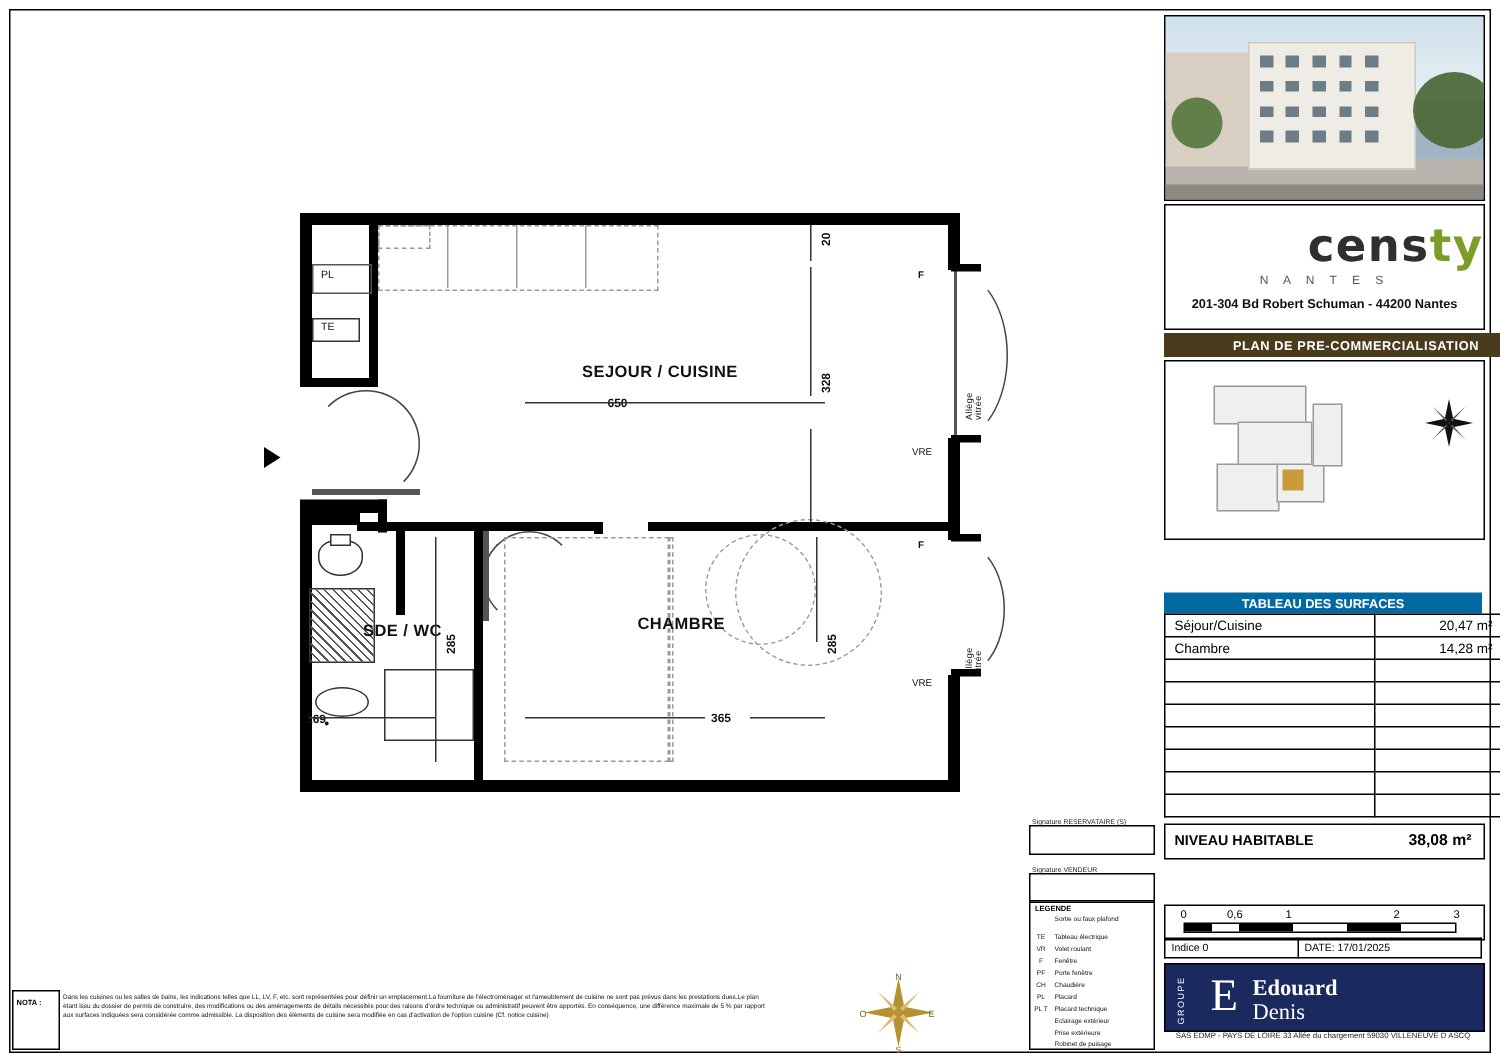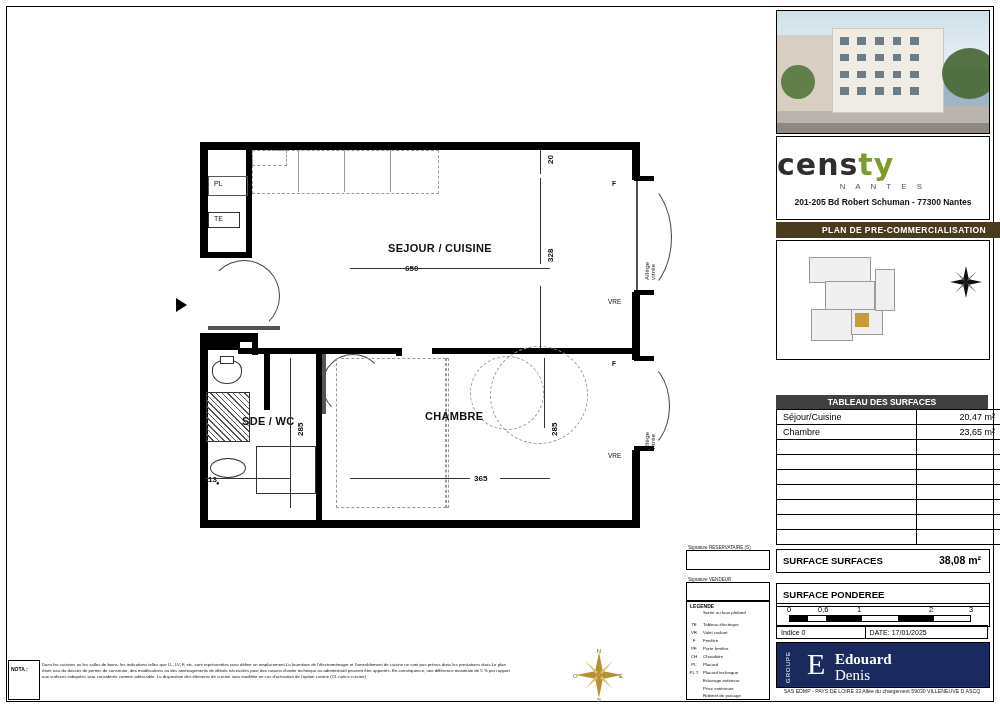--- a/index.html
+++ b/index.html
@@ -8,35 +8,35 @@
   .sheet-border{position:absolute;left:6px;top:6px;width:986px;height:694px;border:1px solid #000;}
   
   .rpanel{position:absolute;left:776px;top:10px;width:212px;height:688px;}
   .photo{position:absolute;left:0;top:0;width:212px;height:122px;border:1px solid #000;overflow:hidden;background:#9fb4c4;}
   .sky{position:absolute;left:0;top:0;width:100%;height:46%;background:linear-gradient(#cfe0ea,#e8eff4);}
   .bld{position:absolute;background:#efece6;border:1px solid #cfc9bf;}
   .bld .win{position:absolute;background:#6d7d88;}
   .tree{position:absolute;border-radius:50%;background:#4e6b3b;opacity:.95;}
   .road{position:absolute;left:0;bottom:0;width:100%;height:22%;background:#b9b4ad;}
   .logo{position:absolute;left:0;top:126px;width:212px;height:82px;border:1px solid #000;}
-  .logo-text{position:absolute;left:0;top:10px;width:212px;text-align:left;font-size:30px;font-weight:bold;color:#2f2f2f;letter-spacing:1px;font-family:"DejaVu Sans",sans-serif;}
+  .logo-text{position:absolute;left:0;top:10px;width:212px;text-align:right;font-size:30px;font-weight:bold;color:#2f2f2f;letter-spacing:1px;font-family:"DejaVu Sans",sans-serif;}
   .logo-text .g{color:#7c9c2b;}
   .logo-sub{position:absolute;left:0;top:45px;width:212px;text-align:center;font-size:8px;letter-spacing:4px;color:#555;}
   .logo-addr{position:absolute;left:0;top:60px;width:212px;text-align:center;font-size:8.5px;font-weight:bold;color:#111;}
   .banner{position:absolute;left:0;top:212px;width:256px;height:16px;background:#4a3b1c;color:#fff;font-size:8.5px;font-weight:bold;text-align:center;line-height:16px;letter-spacing:.4px;}
   .sitemap{position:absolute;left:0;top:230px;width:212px;height:118px;border:1px solid #000;background:#fff;}
   .sm-inner{position:absolute;left:14px;top:6px;width:150px;height:104px;}
   .sm-shape{position:absolute;background:#efefef;border:1px solid #9a9a9a;}
   .sm-hl{position:absolute;background:#c99a3a;}
   .compass{position:absolute;right:6px;top:24px;width:34px;height:34px;}
   .idrow{position:absolute;left:0;top:352px;width:212px;}
   .idrow table{border-collapse:collapse;width:212px;}
   .idrow td{border:1px solid #000;font-size:7px;text-align:center;padding:1px 0;}
   .idrow td.val{font-size:10px;font-weight:bold;padding:2px 0;}
-  .surfhdr{position:absolute;left:0;top:385px;width:212px;height:14px;background:#404040;color:#fff;font-size:8.5px;font-weight:bold;text-align:center;line-height:14px;}
+  .surfhdr{position:absolute;left:0;top:385px;width:212px;height:14px;background:#0369a1;color:#fff;font-size:8.5px;font-weight:bold;text-align:center;line-height:14px;}
   .surftab{position:absolute;left:0;top:399px;width:226px;border-collapse:collapse;}
   .surftab td{border:1px solid #000;height:14px;font-size:9px;padding:0 6px;}
   .surftab td.n{text-align:right;width:72px;}
   .habit{position:absolute;left:0;top:539px;width:212px;height:22px;border:1px solid #000;}
   .habit .l{position:absolute;left:6px;top:5px;font-size:9.5px;font-weight:bold;}
   .habit .r{position:absolute;right:8px;top:4px;font-size:10.5px;font-weight:bold;}
   .pond{position:absolute;left:0;top:573px;width:212px;height:22px;border:1px solid #000;}
   .pond .l{position:absolute;left:6px;top:5px;font-size:9.5px;font-weight:bold;}
   .scalebox{position:absolute;left:0;top:593px;width:212px;height:22px;border:1px solid #000;}
   .scalebar{position:absolute;left:12px;top:11px;width:180px;height:5px;border:1px solid #000;background:#fff;}
@@ -158,21 +158,21 @@
 
     <div class="room-name" style="left:238px;top:122px;">SEJOUR / CUISINE</div>
     <div class="room-name" style="left:275px;top:290px;">CHAMBRE</div>
     <div class="room-name" style="left:92px;top:295px;">SDE / WC</div>
 
     <div class="dim" style="left:255px;top:144px;">650</div>
     <div class="dimv" style="left:396px;top:142px;">328</div>
     <div class="dimv" style="left:396px;top:44px;">20</div>
     <div class="dim" style="left:324px;top:354px;">365</div>
     <div class="dimv" style="left:400px;top:316px;">285</div>
-    <div class="dim" style="left:54px;top:355px;">113</div>
+    <div class="dim" style="left:54px;top:355px;">169</div>
     <div class="dimv" style="left:146px;top:316px;">285</div>
 
     <div class="thin" style="left:390px;top:30px;width:1px;height:24px;background:#333;"></div>
     <div class="thin" style="left:390px;top:58px;width:1px;height:86px;background:#333;"></div>
     <div class="thin" style="left:390px;top:166px;width:1px;height:62px;background:#333;"></div>
     <div class="thin" style="left:200px;top:148px;width:200px;height:1px;background:#333;"></div>
     <div class="thin" style="left:200px;top:358px;width:120px;height:1px;background:#333;"></div>
     <div class="thin" style="left:350px;top:358px;width:50px;height:1px;background:#333;"></div>
     <div class="thin" style="left:394px;top:238px;width:1px;height:70px;background:#333;"></div>
     <div class="thin" style="left:140px;top:238px;width:1px;height:150px;background:#333;"></div>
@@ -262,21 +262,21 @@
         <span class="win" style="left:70%;top:70%;width:8%;height:9%"></span>
       </div>
       <div class="tree" style="left:78%;top:30%;width:26%;height:42%;"></div>
       <div class="tree" style="left:2%;top:44%;width:16%;height:28%;background:#5a7a42;"></div>
       <div style="position:absolute;left:0;bottom:0;width:100%;height:8%;background:#8d8881;"></div>
     </div>
 
     <div class="logo">
       <div class="logo-text"><span>cens</span><span class="g">ty</span></div>
       <div class="logo-sub">N A N T E S</div>
-      <div class="logo-addr">201-205 Bd Robert Schuman - 77300 Nantes</div>
+      <div class="logo-addr">201-304 Bd Robert Schuman - 44200 Nantes</div>
     </div>
 
     <div class="banner">PLAN DE PRE-COMMERCIALISATION</div>
 
     <div class="sitemap">
       <div class="sm-inner">
         <div class="sm-shape" style="left:18px;top:10px;width:60px;height:24px;"></div>
         <div class="sm-shape" style="left:34px;top:34px;width:48px;height:28px;"></div>
         <div class="sm-shape" style="left:20px;top:62px;width:40px;height:30px;"></div>
         <div class="sm-shape" style="left:60px;top:62px;width:30px;height:24px;"></div>
@@ -300,21 +300,21 @@
 
     <div class="surfhdr">TABLEAU DES SURFACES</div>
     <table class="surftab">
       <tbody>
           <tr>
             <td>Séjour/Cuisine</td>
             <td class="n">20,47 m²</td>
           </tr>
       <tr>
             <td>Chambre</td>
-            <td class="n">23,65 m²</td>
+            <td class="n">14,28 m²</td>
           </tr>
       <tr>
             <td></td>
             <td class="n"></td>
           </tr>
       <tr>
             <td></td>
             <td class="n"></td>
           </tr>
       <tr>
@@ -334,26 +334,22 @@
             <td class="n"></td>
           </tr>
       <tr>
             <td></td>
             <td class="n"></td>
           </tr>
     </tbody>
       </table>
 
     <div class="habit">
-      <div class="l">SURFACE SURFACES</div>
+      <div class="l">NIVEAU HABITABLE</div>
       <div class="r">38,08 m²</div>
-    </div>
-    <div class="pond">
-      <div class="l">SURFACE PONDEREE</div>
-      <div class="r"></div>
     </div>
 
     <div class="scalebox">
       <div class="scalebar">
         <i style="left:0;width:18px;"></i>
         <i style="left:36px;width:36px;"></i>
         <i style="left:108px;width:36px;"></i>
       </div>
       <div class="sc-lab" style="left:10px;">0</div>
       <div class="sc-lab" style="left:41px;">0,6</div>

